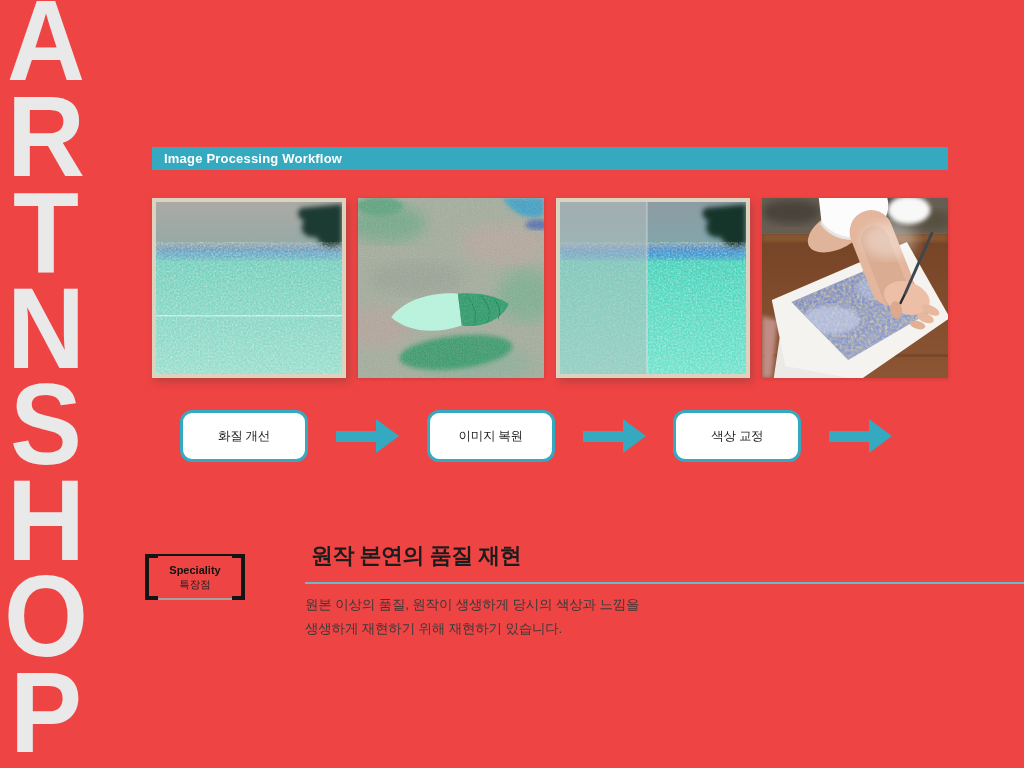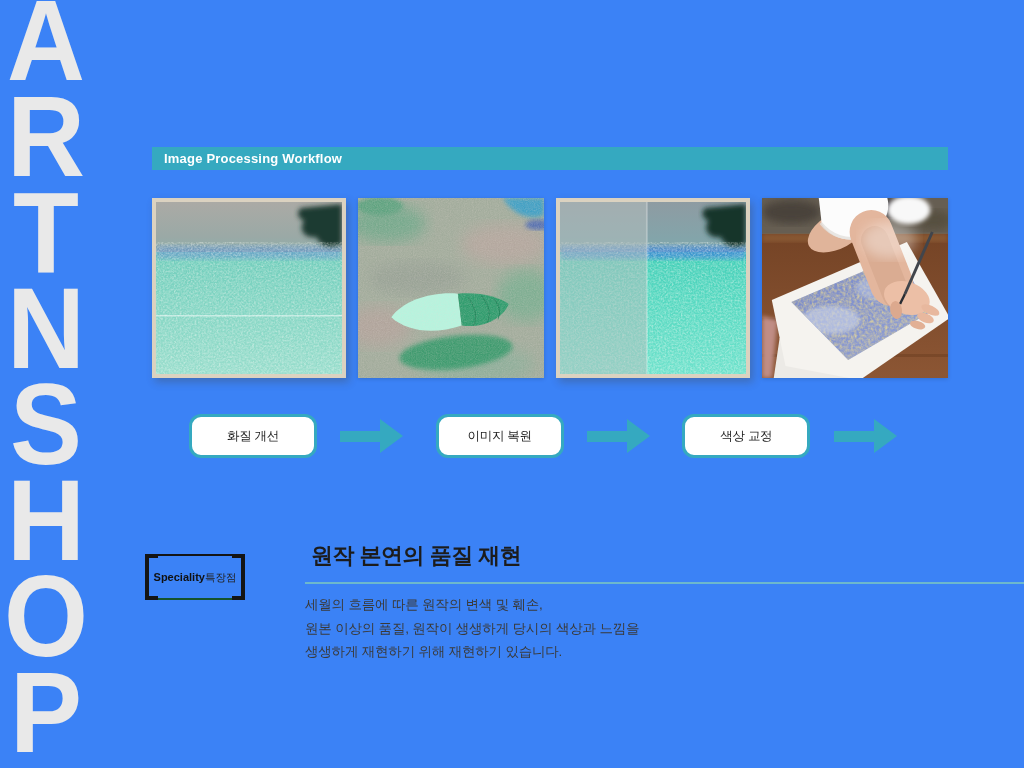--- a/index.html
+++ b/index.html
@@ -1,17 +1,17 @@
 <!DOCTYPE html>
 <html style="--accent-teal: #35a9c0; --divider-teal: #6db8cc; --watermark-gray: #e9e9e9; --text-dark: #1c1c1c; --text-body: #3a3a3a;"><head>
 <meta charset="utf-8">
 <style>
   html,body{margin:0;padding:0;background:#ffffff;}
   .slide{
-    position:relative;width:1024px;height:768px;background:#3b82f6;overflow:hidden;
+    position:relative;width:1024px;height:768px;background:#ef4444;overflow:hidden;
     font-family:"Liberation Sans","DejaVu Sans",sans-serif;
   }
   
   .watermark{
     position:absolute;left:0;top:-7px;width:92px;height:768px;
     color:var(--watermark-gray,#e9e9e9);
     font-weight:bold;font-size:108px;line-height:96px;text-align:center;
     user-select:none;pointer-events:none;
   }
   .watermark span{display:block;height:96px;transform:scaleY(1.06);}
@@ -34,37 +34,37 @@
     border:4px solid #dbd2c0;background:#fff;
     box-shadow:3px 4px 8px rgba(70,60,45,.30), inset 0 0 3px rgba(0,0,0,.25);
   }
   .unframed{box-shadow:0 1px 4px rgba(0,0,0,.15);}
   
   .flow-row{
     position:absolute;left:152px;top:408px;width:796px;height:56px;
     display:flex;align-items:center;box-sizing:border-box;padding:0 28px;
   }
   .flow-box{
-    width:128px;height:44px;box-sizing:border-box;flex:none;
+    width:128px;height:52px;box-sizing:border-box;flex:none;
     border:3px solid var(--accent-teal,#35a9c0);border-radius:12px;background:#fff;
     display:flex;align-items:center;justify-content:center;
-    font-size:12.5px;color:#1c1c1c;font-weight:500;letter-spacing:-0.3px;margin-left:9px;
+    font-size:12.5px;color:#1c1c1c;font-weight:500;letter-spacing:-0.3px;
   }
   .flow-arrow{flex:1;display:flex;align-items:center;justify-content:center;}
   .flow-arrow .shaft{width:40px;height:11px;background:var(--accent-teal,#35a9c0);}
   .flow-arrow .head{
     width:0;height:0;
     border-left:23px solid var(--accent-teal,#35a9c0);
     border-top:17px solid transparent;border-bottom:17px solid transparent;
   }
   
   .spec-badge{
     position:absolute;left:145px;top:554px;width:100px;height:46px;box-sizing:border-box;
-    border-top:2px solid #141414;border-bottom:2px solid #14532d;
-    display:flex;flex-direction:row;align-items:center;justify-content:center;
+    border-top:2px solid #141414;border-bottom:2px solid #a3a3a3;
+    display:flex;flex-direction:column;align-items:center;justify-content:center;
   }
   .spec-badge::before,.spec-badge::after{
     content:"";position:absolute;top:-2px;bottom:-2px;width:13px;box-sizing:border-box;
     border:4px solid #141414;
   }
   .spec-badge::before{left:0;border-right:none;}
   .spec-badge::after{right:0;border-left:none;}
   .spec-en{font-size:11px;font-weight:bold;color:#111;line-height:14px;}
   .spec-ko{font-size:10.5px;color:#222;line-height:14px;}
   
@@ -278,19 +278,18 @@
 
   <div class="spec-badge">
     <div class="spec-en">Speciality</div>
     <div class="spec-ko">특장점</div>
   </div>
 
   <div class="section">
     <h2 class="section-title">원작 본연의 품질 재현</h2>
     <hr class="section-divider">
     <div class="section-body">
-      <div>세월의 흐름에 따른 원작의 변색 및 훼손,</div>
       <div>원본 이상의 품질, 원작이 생생하게 당시의 색상과 느낌을</div>
       <div>생생하게 재현하기 위해 재현하기 있습니다.</div>
     </div>
   </div>
 
 </div>
 
 </body></html>

